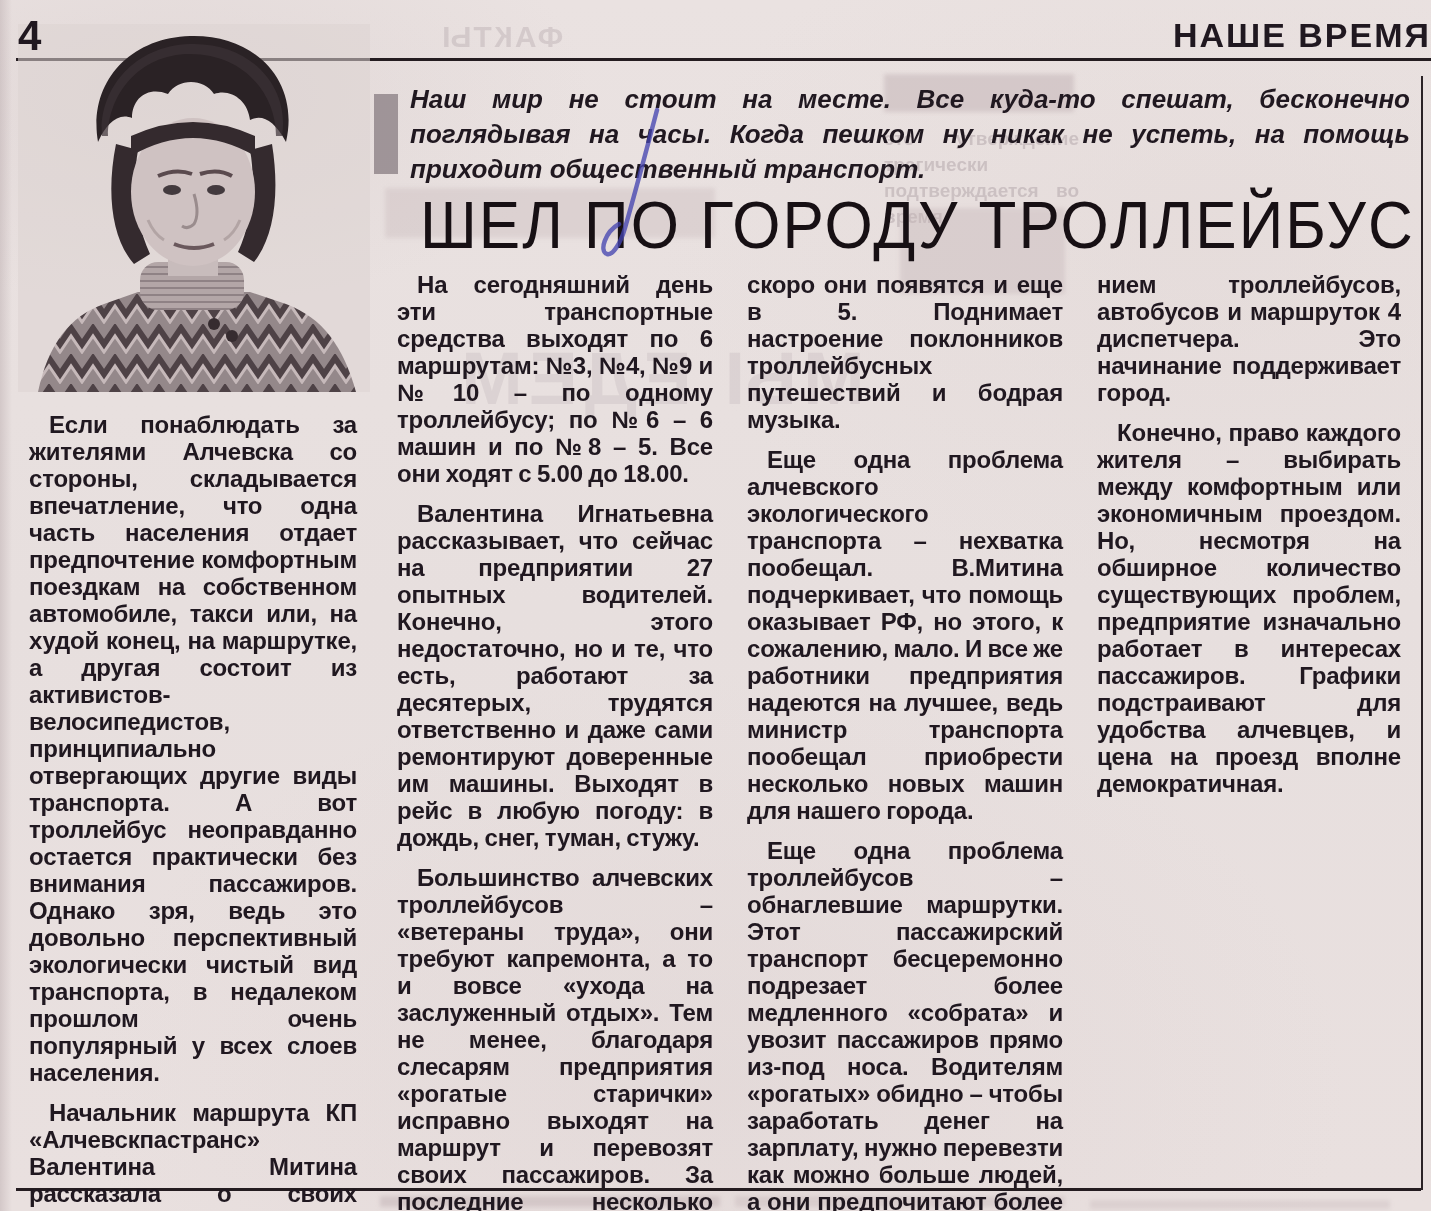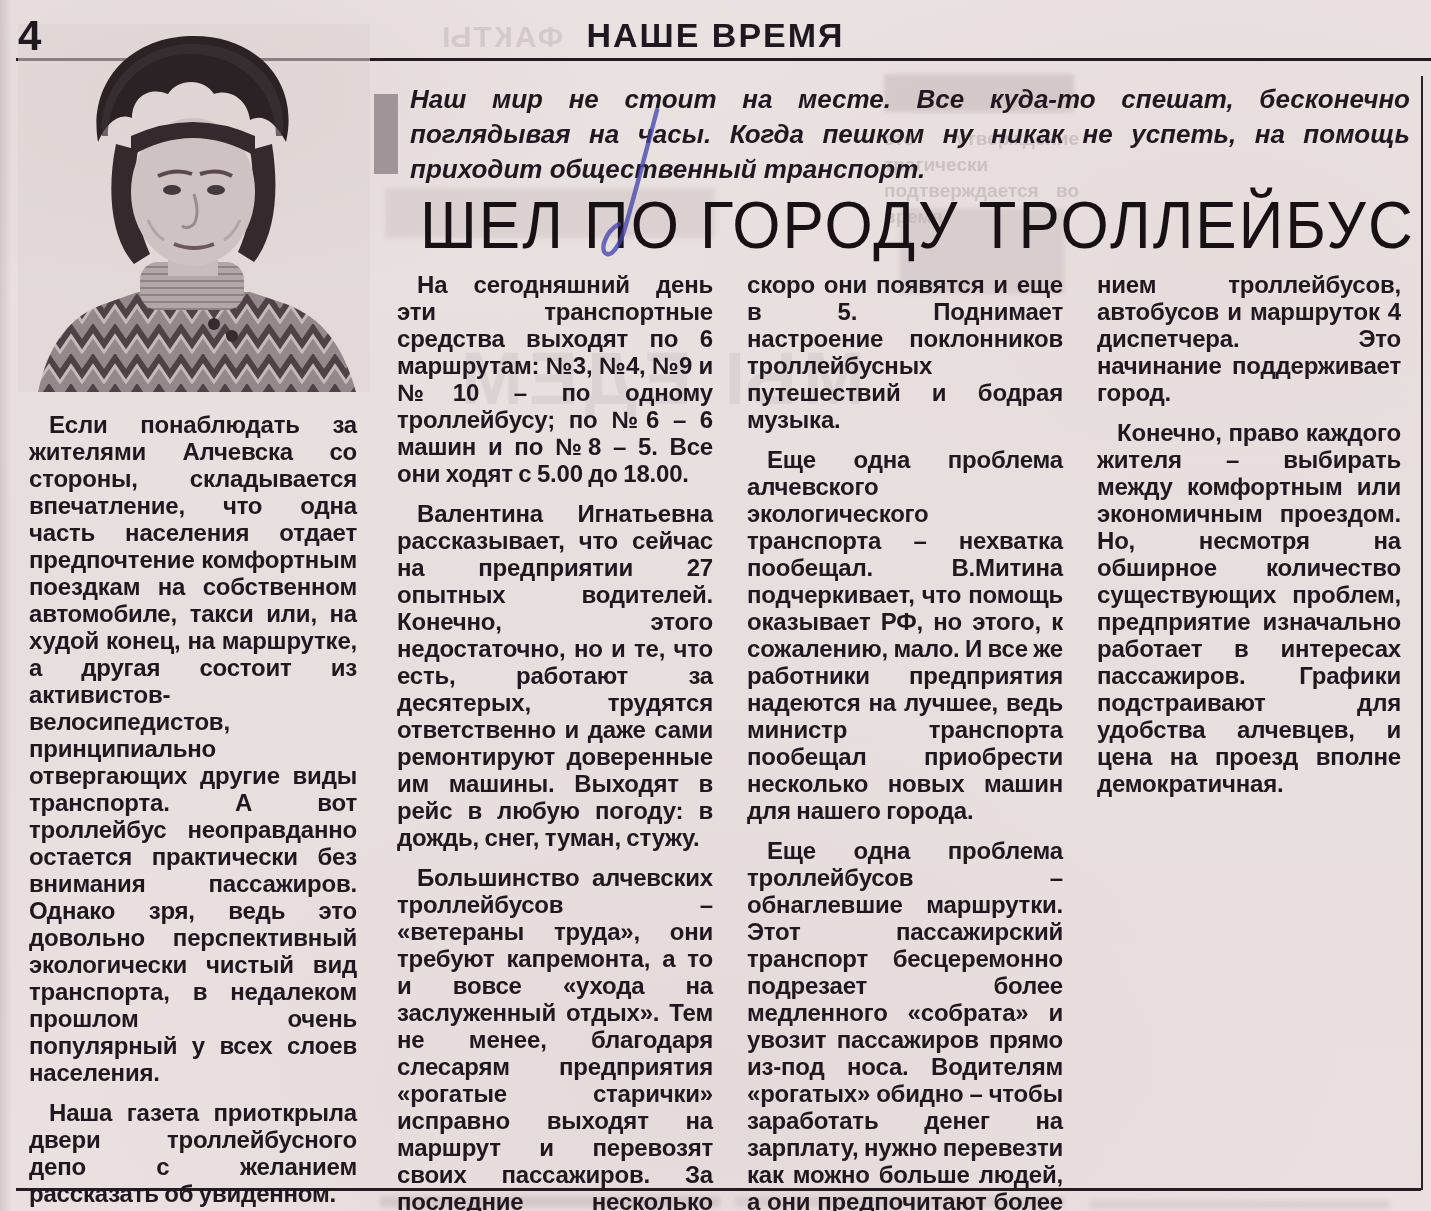--- a/index.html
+++ b/index.html
@@ -15,21 +15,21 @@
       radial-gradient(ellipse 600px 300px at 12% 8%, rgba(210,198,198,.35), rgba(0,0,0,0) 70%),
       radial-gradient(ellipse 800px 500px at 85% 20%, rgba(222,210,208,.30), rgba(0,0,0,0) 70%),
       radial-gradient(ellipse 900px 600px at 50% 90%, rgba(214,202,202,.28), rgba(0,0,0,0) 70%),
       linear-gradient(180deg,#eae2e1 0%, #e7dfde 50%, #e9e0df 100%);
   }
   .edge-strip{position:absolute;left:0;top:0;width:12px;height:1211px;z-index:1;
     background:linear-gradient(90deg, rgba(190,176,178,.5), rgba(0,0,0,0));}
 
   
   .page-num{position:absolute;left:18px;top:12px;font-size:42px;font-weight:700;z-index:3;}
-  .masthead{position:absolute;left:0;top:16px;width:1431px;text-align:center;
+  .masthead{position:absolute;left:0;top:16px;width:1431px;text-align:right;
     font-size:34px;font-weight:700;letter-spacing:2px;z-index:3;}
   .header-rule{position:absolute;left:16px;top:58px;width:1415px;height:3px;background:#241c20;z-index:2;}
   .right-rule{position:absolute;left:1421px;top:76px;width:2px;height:1114px;background:#2a2226;z-index:2;}
   .bottom-rule{position:absolute;left:16px;top:1188px;width:1405px;height:3px;background:#241c20;z-index:2;}
 
   
   .leadbar{position:absolute;left:374px;top:94px;width:24px;height:80px;background:#8d8287;opacity:.8;z-index:3;}
   .lead{position:absolute;left:410px;top:82px;width:1000px;z-index:3;
     font-size:26px;line-height:35px;font-weight:700;font-style:italic;text-align:justify;margin:0;}
   .headline{position:absolute;left:420px;top:186px;width:1011px;z-index:3;margin:0;
@@ -132,21 +132,20 @@
 <p class="lead">Наш мир не стоит на месте. Все куда-то спешат, бесконечно поглядывая на часы. Когда пешком ну никак не успеть, на помощь приходит общественный транспорт.</p>
 
 <svg class="penmark" width="110" height="170" viewBox="0 0 110 170">
   <path d="M72,6 C62,44 48,96 40,124 C36,138 28,152 22,150 C14,147 20,128 34,120" stroke="#4444b0" stroke-width="4.5" fill="none" stroke-linecap="round" opacity="0.9"></path>
 </svg>
 
 <h1 class="headline">ШЕЛ ПО ГОРОДУ ТРОЛЛЕЙБУС</h1>
 
 <div class="col col1">
   <p class="indent">Если понаблюдать за жителями Алчевска со стороны, складывается впечатление, что одна часть населения отдает предпочтение комфортным поездкам на собственном автомобиле, такси или, на худой конец, на маршрутке, а другая состоит из активистов-велосипедистов, принципиально отвергающих другие виды транспорта. А вот троллейбус неоправданно остается практически без внимания пассажиров. Однако зря, ведь это довольно перспективный экологически чистый вид транспорта, в недалеком прошлом очень популярный у всех слоев населения.</p>
-  <p class="indent">Наша газета приоткрыла двери троллейбусного депо с желанием рассказать об увиденном.</p>
   <p class="indent">Начальник маршрута КП «Алчевскпастранс» Валентина Митина рассказала о своих «подопечных», их буднях и перспективах.</p>
 </div>
 
 <div class="col col2">
   <p class="indent">На сегодняшний день эти транспортные средства выходят по 6 маршрутам: №3, №4, №9 и №10 – по одному троллейбусу; по №6 – 6 машин и по №8 – 5. Все они ходят с 5.00 до 18.00.</p>
   <p class="indent">Валентина Игнатьевна рассказывает, что сейчас на предприятии 27 опытных водителей. Конечно, этого недостаточно, но и те, что есть, работают за десятерых, трудятся ответственно и даже сами ремонтируют доверенные им машины. Выходят в рейс в любую погоду: в дождь, снег, туман, стужу.</p>
   <p class="indent">Большинство алчевских троллейбусов – «ветераны труда», они требуют капремонта, а то и вовсе «ухода на заслуженный отдых». Тем не менее, благодаря слесарям предприятия «рогатые старички» исправно выходят на маршрут и перевозят своих пассажиров. За последние несколько месяцев некоторые из них еще и прихорошились – в 4 троллейбусах новые шторы,</p>
 </div>
 
 <div class="col col3">

